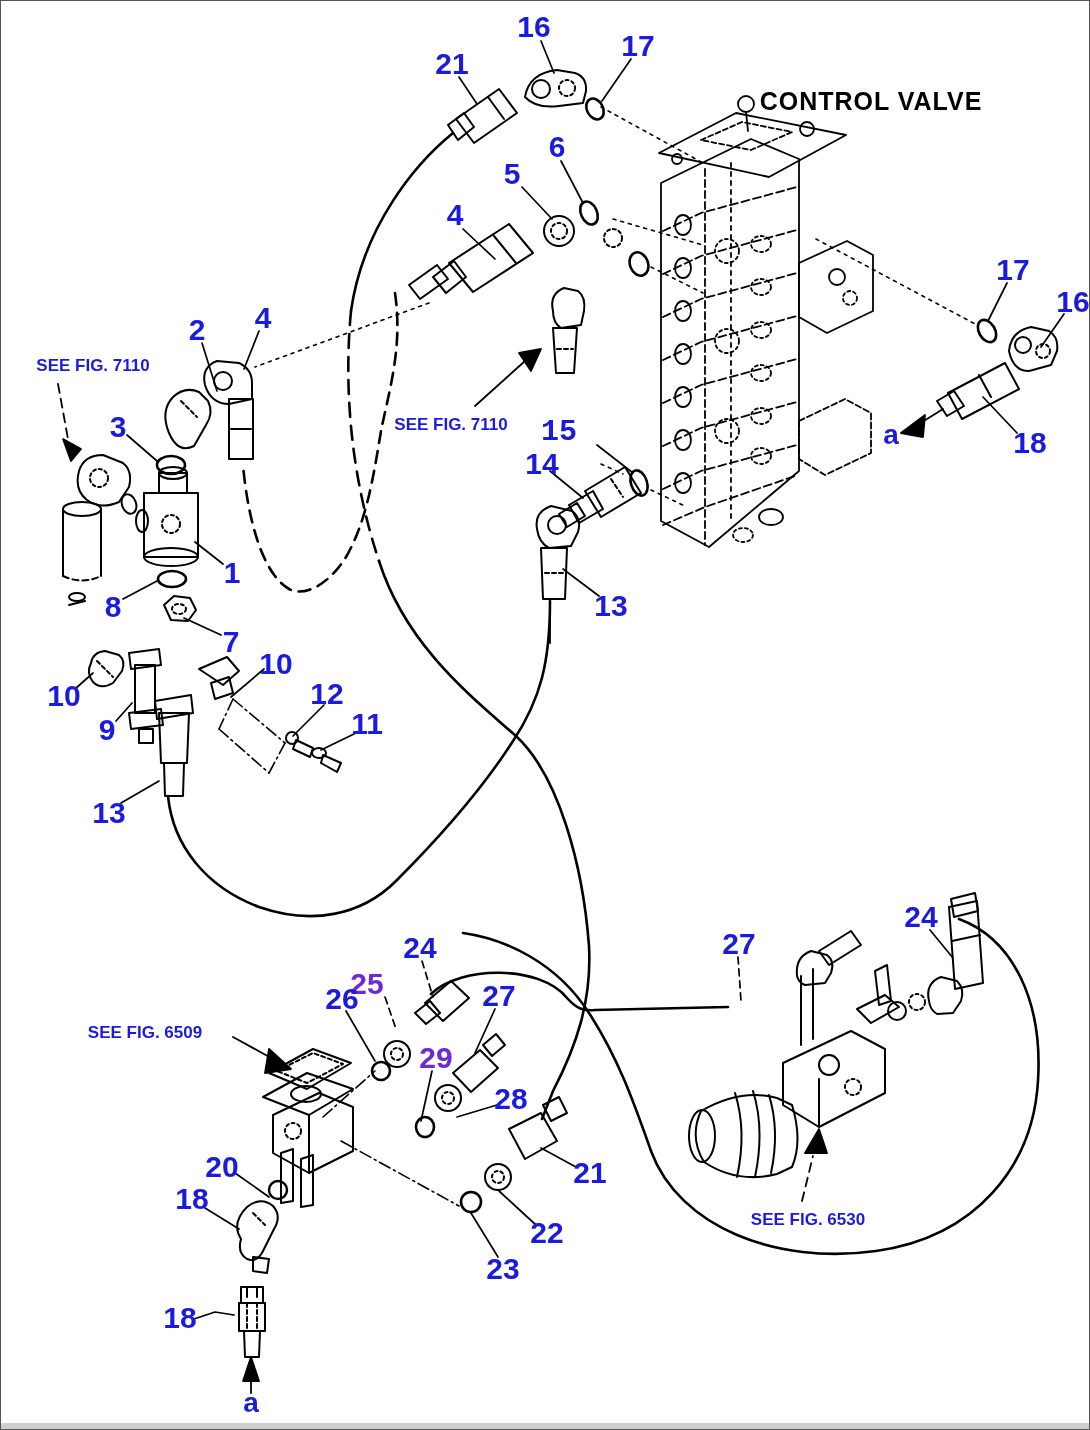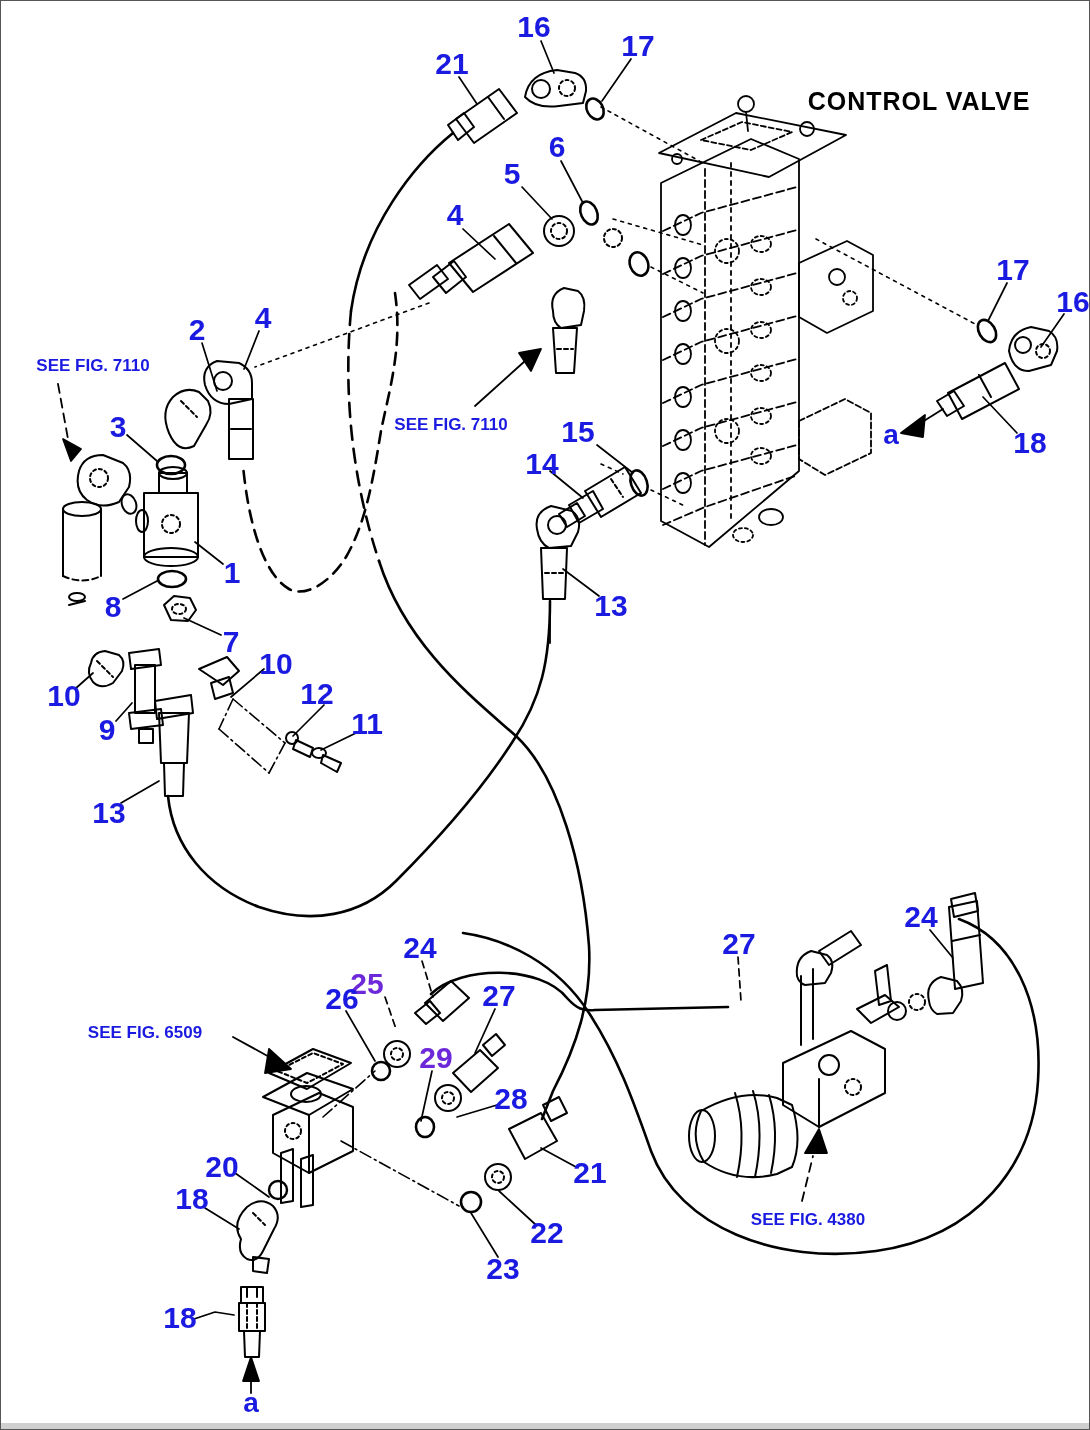--- a/index.html
+++ b/index.html
@@ -7,21 +7,21 @@
         border:1px solid #555;box-sizing:border-box;overflow:hidden;
         font-family:"Liberation Sans",sans-serif;}
   #art{position:absolute;left:0;top:0;}
   #labels{position:absolute;left:0;top:0;width:100%;height:100%;pointer-events:none;}
   .lbl{position:absolute;transform:translate(-50%,-50%);
        font-weight:bold;font-size:30px;line-height:1;color:#1a1ae0;white-space:nowrap;}
   .flow{font-size:28px;}
   .note{position:absolute;transform:translate(-50%,-50%);
         font-weight:bold;font-size:17px;line-height:1;color:#1a1ae0;white-space:nowrap;}
   .title{position:absolute;transform:translate(-50%,-50%);
-         font-weight:bold;font-size:25px;letter-spacing:1px;color:#000;white-space:nowrap;margin-left:48px;}
+         font-weight:bold;font-size:25px;letter-spacing:1px;color:#000;white-space:nowrap;}
   #bottombar{position:absolute;left:0;right:0;bottom:0;height:6px;background:#cfcfcf;}
 </style>
 </head>
 <body>
 
 <div id="page">
 
 <svg id="art" width="1090" height="1430" viewBox="0 0 1090 1430" fill="none" stroke="#000" stroke-width="2" stroke-linecap="round" stroke-linejoin="round">
 
   <g stroke-width="1.8">
@@ -331,42 +331,42 @@
     <line x1="951" y1="940" x2="979" y2="934"></line>
     <polygon points="950,898 974,892 977,910 953,916"></polygon>
   </g>
 </svg>
 
 <div id="labels">
   <div class="title" style="left: 870px; top: 100px; color: rgb(0, 0, 0);">CONTROL VALVE</div>
   <div class="note" style="left: 92px; top: 364px; color: rgb(26, 26, 224);">SEE FIG. 7110</div>
   <div class="note" style="left: 450px; top: 423px; color: rgb(26, 26, 224);">SEE FIG. 7110</div>
   <div class="note" style="left: 144px; top: 1031px; color: rgb(26, 26, 224);">SEE FIG. 6509</div>
-  <div class="note" style="left: 807px; top: 1218px; color: rgb(26, 26, 224);">SEE FIG. 4380</div>
+  <div class="note" style="left: 807px; top: 1218px; color: rgb(26, 26, 224);">SEE FIG. 6530</div>
 <div class="lbl" style="color: rgb(26, 26, 224); left: 533px; top: 26px;">16</div>
       <div class="lbl" style="color: rgb(26, 26, 224); left: 637px; top: 45px;">17</div>
       <div class="lbl" style="color: rgb(26, 26, 224); left: 451px; top: 63px;">21</div>
       <div class="lbl" style="color: rgb(26, 26, 224); left: 556px; top: 146px;">6</div>
       <div class="lbl" style="color: rgb(26, 26, 224); left: 511px; top: 173px;">5</div>
       <div class="lbl" style="color: rgb(26, 26, 224); left: 454px; top: 214px;">4</div>
       <div class="lbl" style="color: rgb(26, 26, 224); left: 1012px; top: 269px;">17</div>
       <div class="lbl" style="color: rgb(26, 26, 224); left: 1072px; top: 301px;">16</div>
       <div class="lbl" style="color: rgb(26, 26, 224); left: 196px; top: 329px;">2</div>
       <div class="lbl" style="color: rgb(26, 26, 224); left: 262px; top: 317px;">4</div>
       <div class="lbl" style="color: rgb(26, 26, 224); left: 117px; top: 426px;">3</div>
-      <div class="lbl" style="color: rgb(26, 26, 224); left: 577px; top: 431px;">15</div>
+      <div class="lbl" style="color: rgb(26, 26, 224); left: 558px; top: 431px; font-family: Liberation Mono, monospace;">15</div>
       <div class="lbl" style="color: rgb(26, 26, 224); left: 541px; top: 463px;">14</div>
       <div class="lbl" style="color: rgb(26, 26, 224); left: 1029px; top: 442px;">18</div>
       <div class="lbl" style="color: rgb(26, 26, 224); left: 231px; top: 572px;">1</div>
       <div class="lbl" style="color: rgb(26, 26, 224); left: 112px; top: 606px;">8</div>
       <div class="lbl" style="color: rgb(26, 26, 224); left: 610px; top: 605px;">13</div>
       <div class="lbl" style="color: rgb(26, 26, 224); left: 230px; top: 641px;">7</div>
       <div class="lbl" style="color: rgb(26, 26, 224); left: 275px; top: 663px;">10</div>
       <div class="lbl" style="color: rgb(26, 26, 224); left: 63px; top: 695px;">10</div>
-      <div class="lbl" style="color: rgb(26, 26, 224); left: 316px; top: 693px;">12</div>
+      <div class="lbl" style="color: rgb(26, 26, 224); left: 326px; top: 693px;">12</div>
       <div class="lbl" style="color: rgb(26, 26, 224); left: 366px; top: 723px;">11</div>
       <div class="lbl" style="color: rgb(26, 26, 224); left: 106px; top: 729px;">9</div>
       <div class="lbl" style="color: rgb(26, 26, 224); left: 108px; top: 812px;">13</div>
       <div class="lbl" style="color: rgb(26, 26, 224); left: 419px; top: 947px;">24</div>
       <div class="lbl" style="color: rgb(26, 26, 224); left: 738px; top: 943px;">27</div>
       <div class="lbl" style="color: rgb(26, 26, 224); left: 920px; top: 916px;">24</div>
       <div class="lbl" style="color: #6d28d9; left: 366px; top: 983px;">25</div>
       <div class="lbl" style="color: rgb(26, 26, 224); left: 341px; top: 998px;">26</div>
       <div class="lbl" style="color: rgb(26, 26, 224); left: 498px; top: 995px;">27</div>
       <div class="lbl" style="color: #6d28d9; left: 435px; top: 1057px;">29</div>

